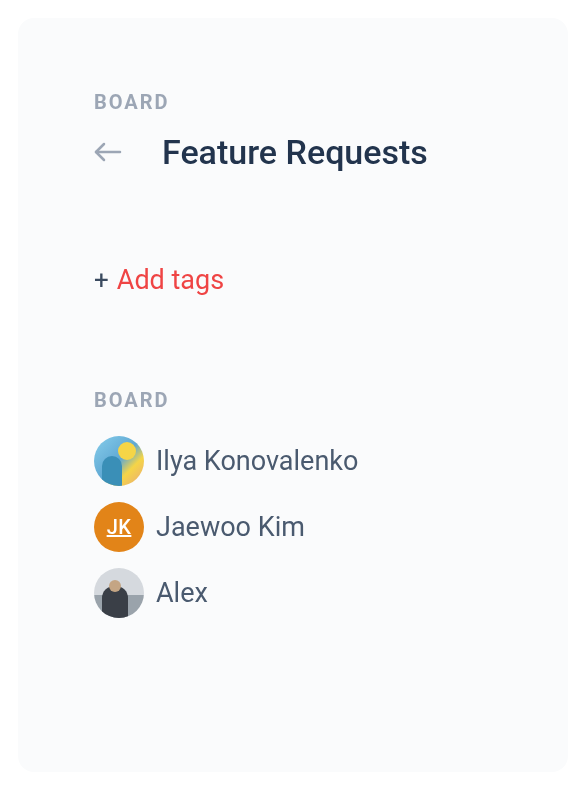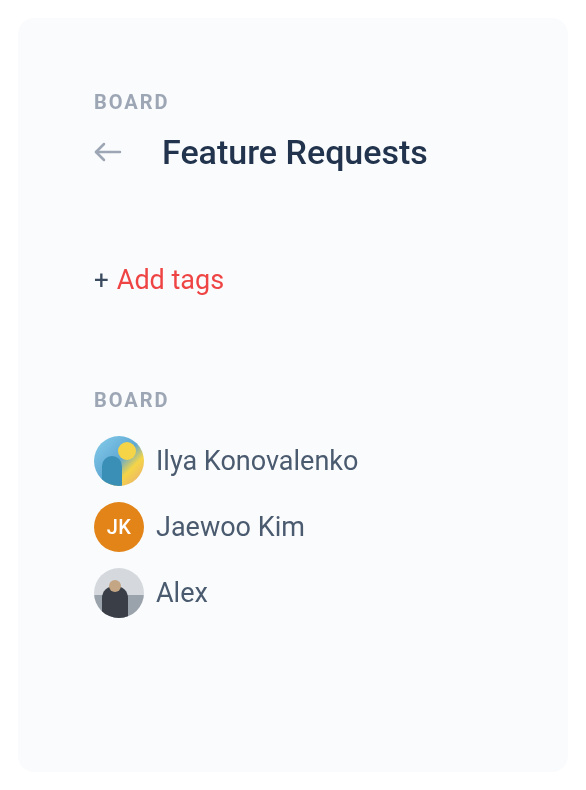--- a/index.html
+++ b/index.html
@@ -139,20 +139,21 @@
       width: 12px;
       height: 12px;
       background: #c4a584;
       border-radius: 50%;
       top: 12px;
       left: 15px;
       z-index: 1;
     }
     .avatar-initials {
       letter-spacing: 0.5px;
+      text-decoration: underline;
     }
     .voter-name {
       font-size: 27px;
       color: #4a5a6f;
     }
   </style>
 </head>
 <body>
 
 <div class="card">

